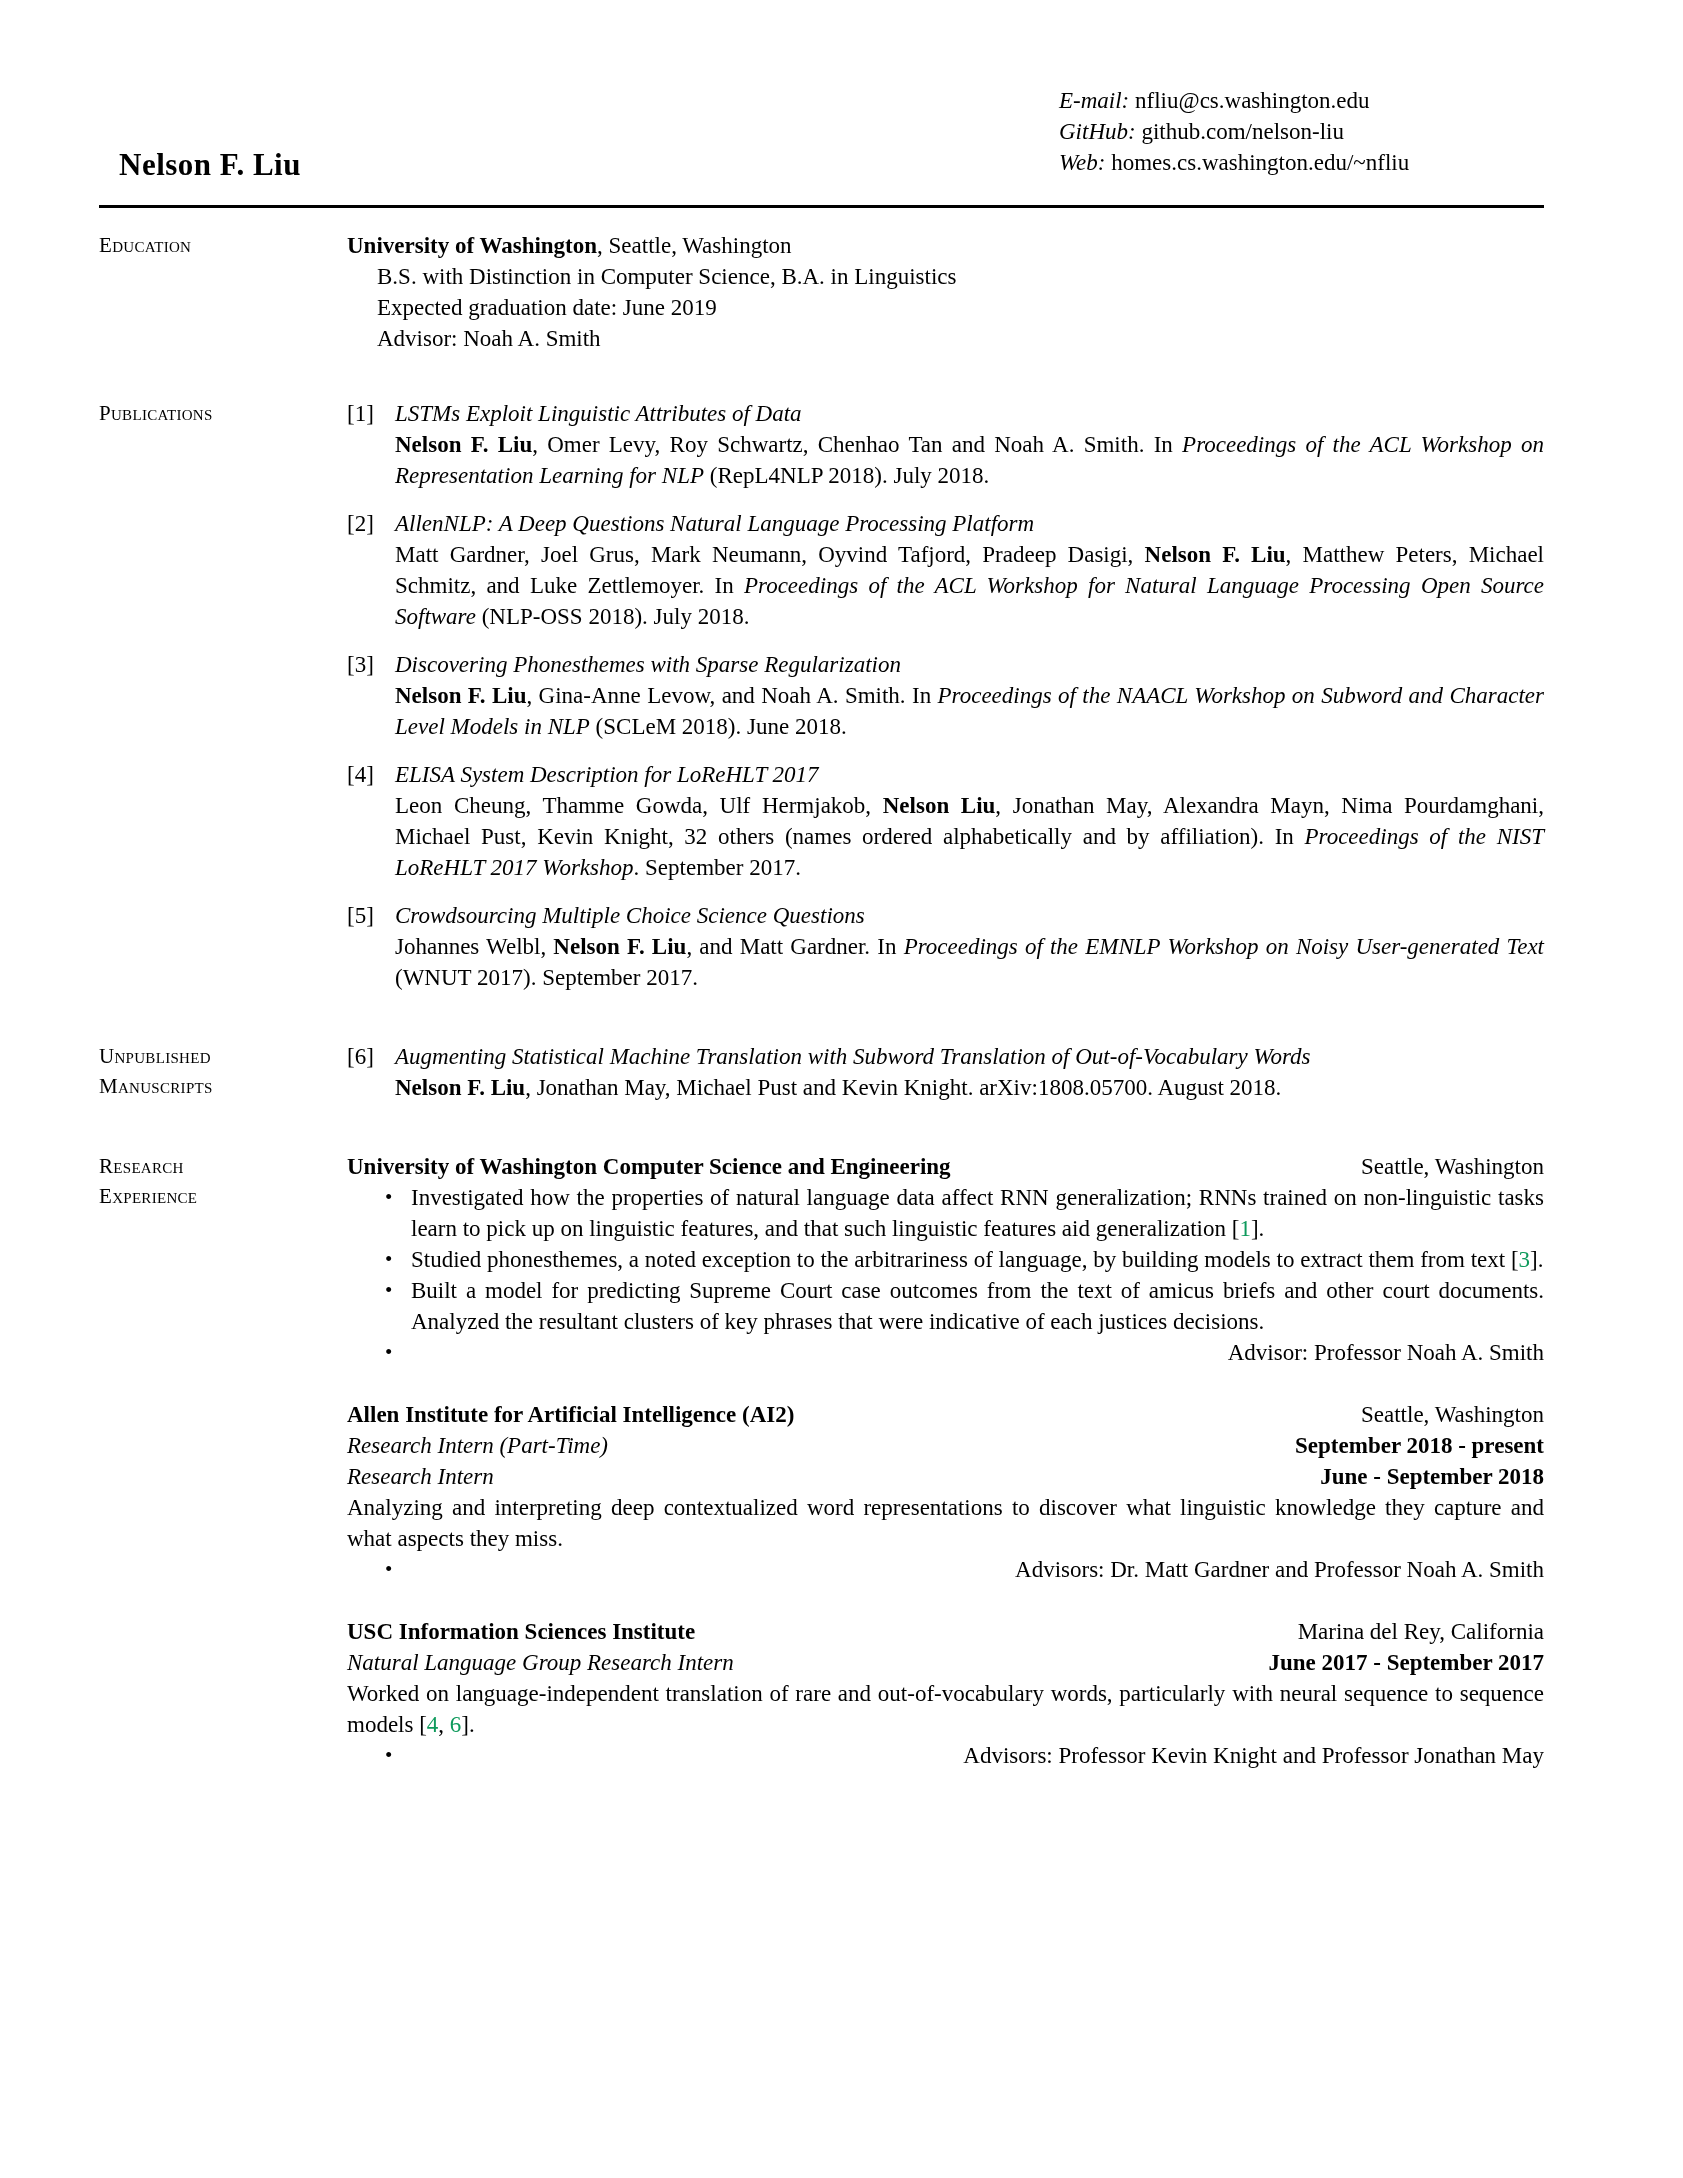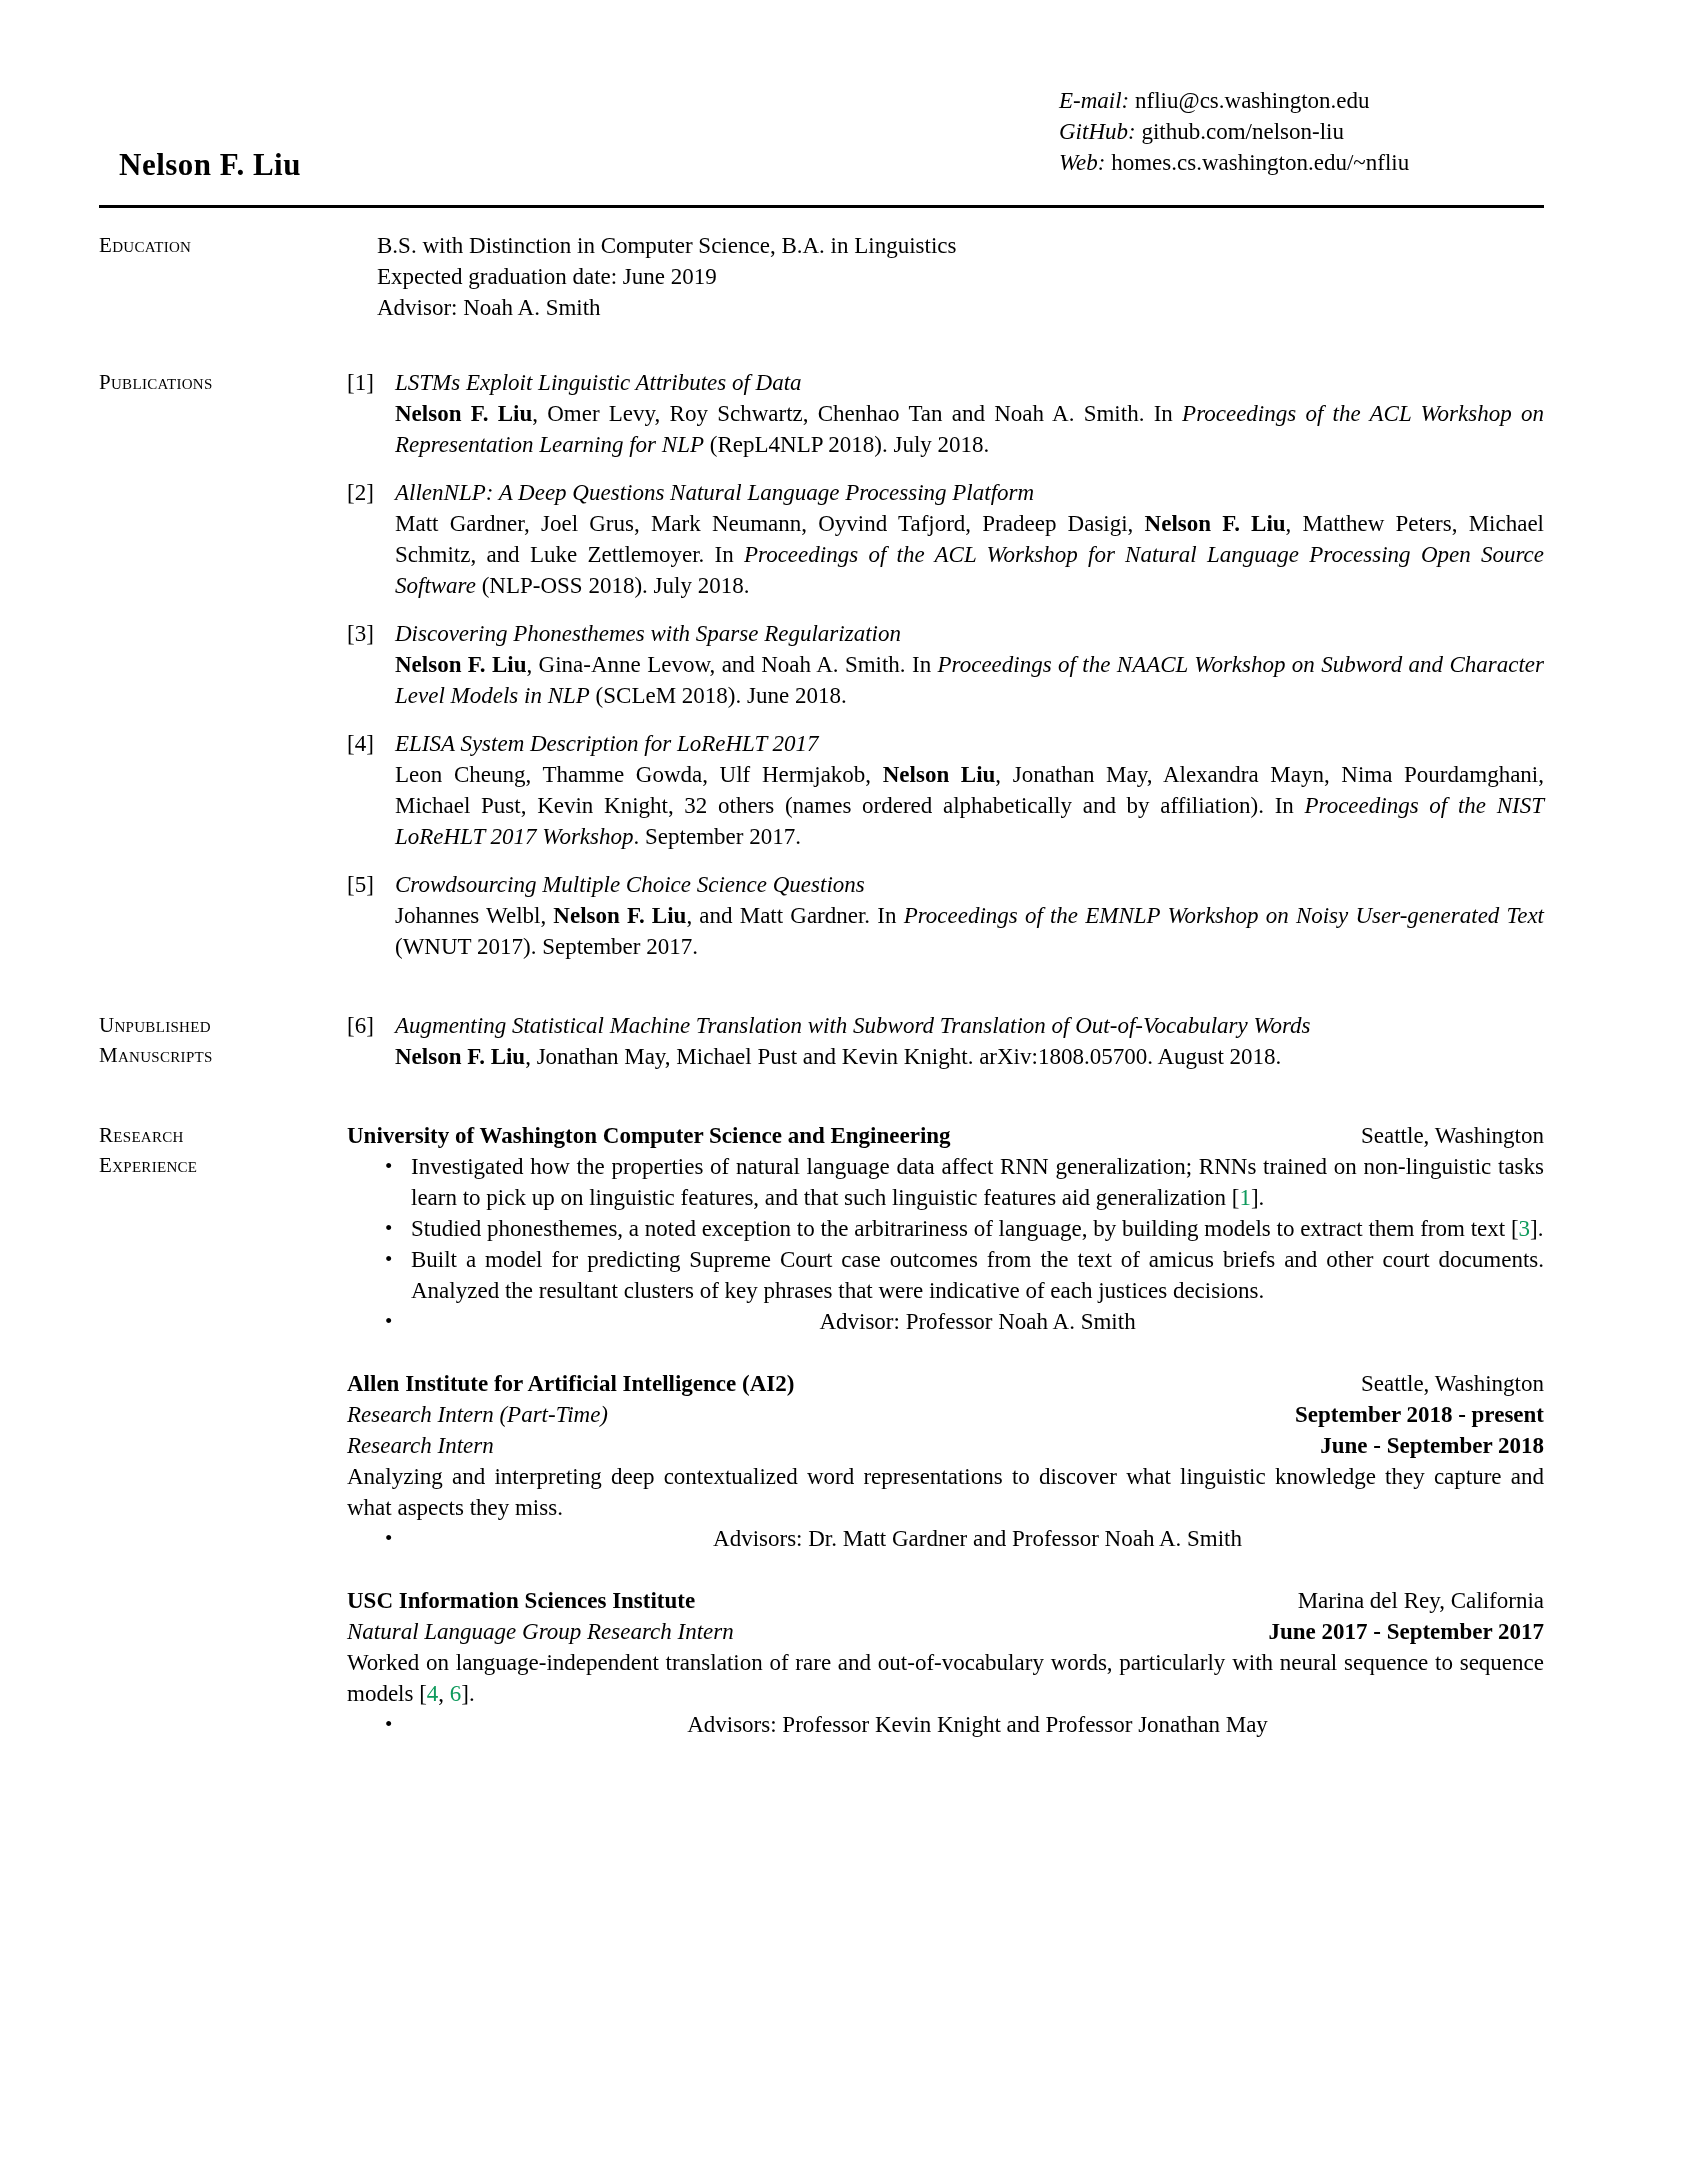--- a/index.html
+++ b/index.html
@@ -144,21 +144,21 @@
     text-justify: inter-word;
     margin: 0;
   }
   ul.bullets > li::before {
     content: "\2022";
     position: absolute;
     left: 0;
     top: 0;
     font-size: 21px;
   }
-  ul.bullets > li.nojustify { text-align: center; }
+  ul.bullets > li.nojustify { text-align: right; }
 
   .cite { color: #0E9A5C; }
   .spacer-lg { height: 44px; }
   .spacer-md { height: 31px; }
 </style>
 </head>
 <body>
 
 <div class="page">
 
@@ -181,20 +181,23 @@
 
     <div class="name">Nelson F. Liu</div>
     <div class="rule"></div>
   </div>
 
   <div class="body">
 
     <div class="section">
       <div class="sec-label">Education</div>
       <div class="sec-body">
+        <div class="edu-head">
+          <b>University of Washington</b><span>, Seattle, Washington</span>
+        </div>
         <div class="edu-sub">B.S. with Distinction in Computer Science, B.A. in Linguistics</div>
         <div class="edu-sub">Expected graduation date: June 2019</div>
         <div class="edu-sub">Advisor: Noah A. Smith</div>
       </div>
     </div>
 
     <div class="spacer-lg"></div>
 
     <div class="section">
       <div class="sec-label">Publications</div>

